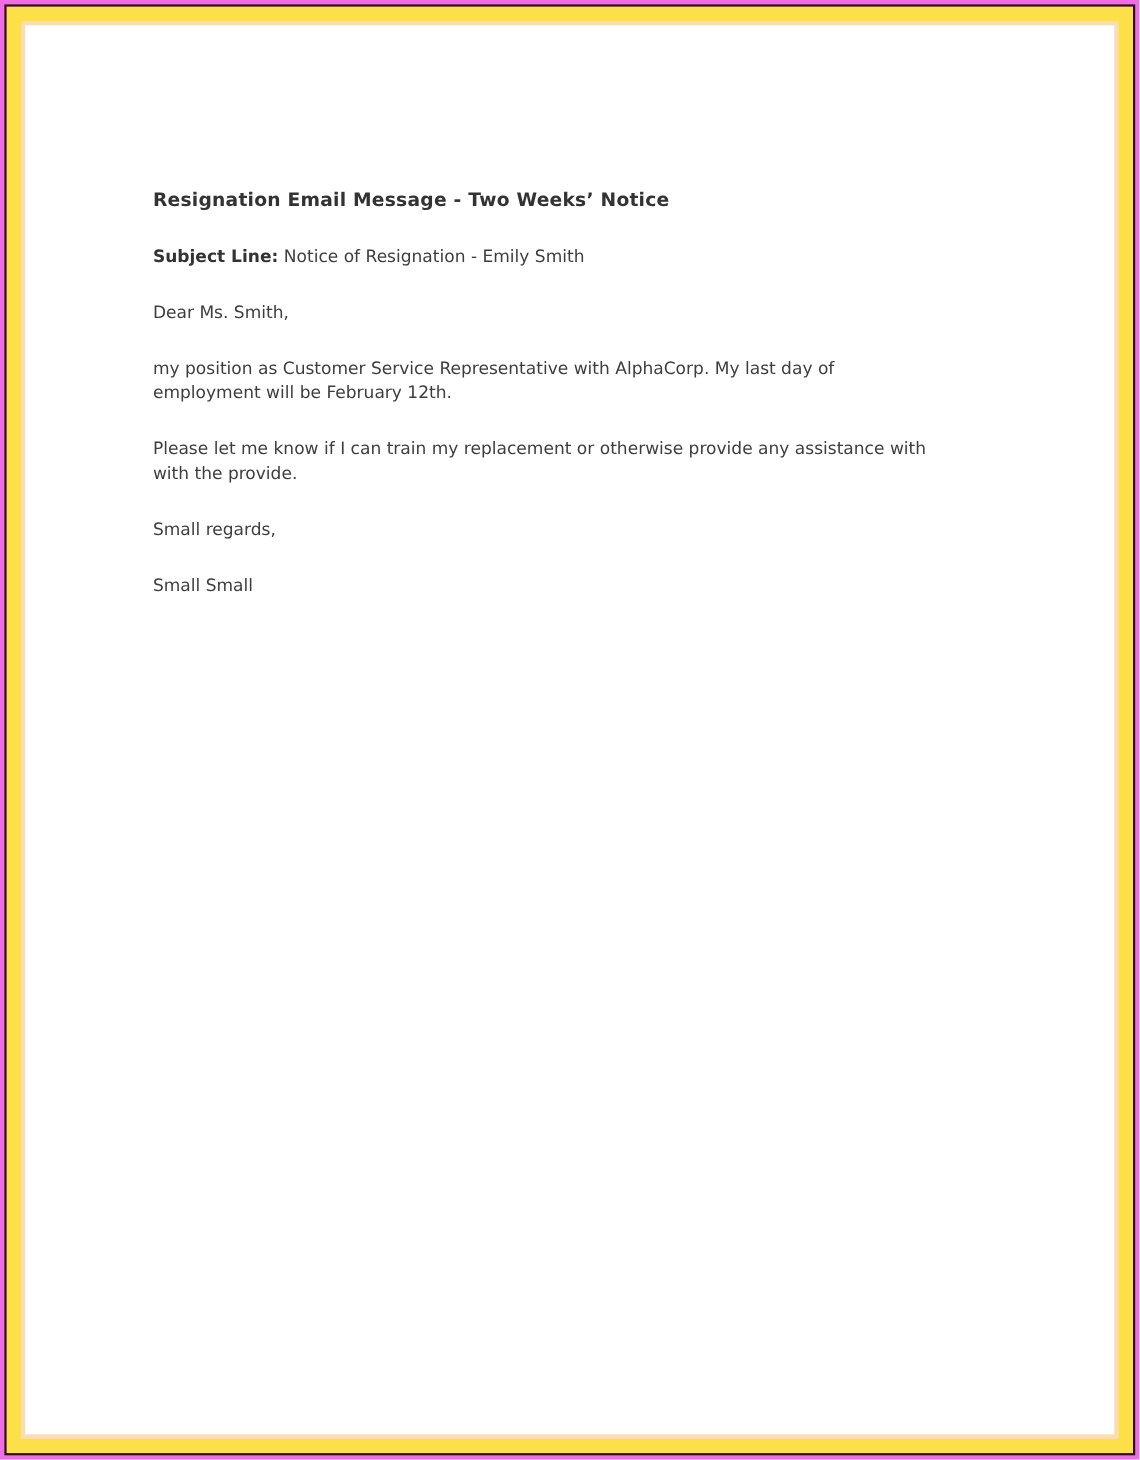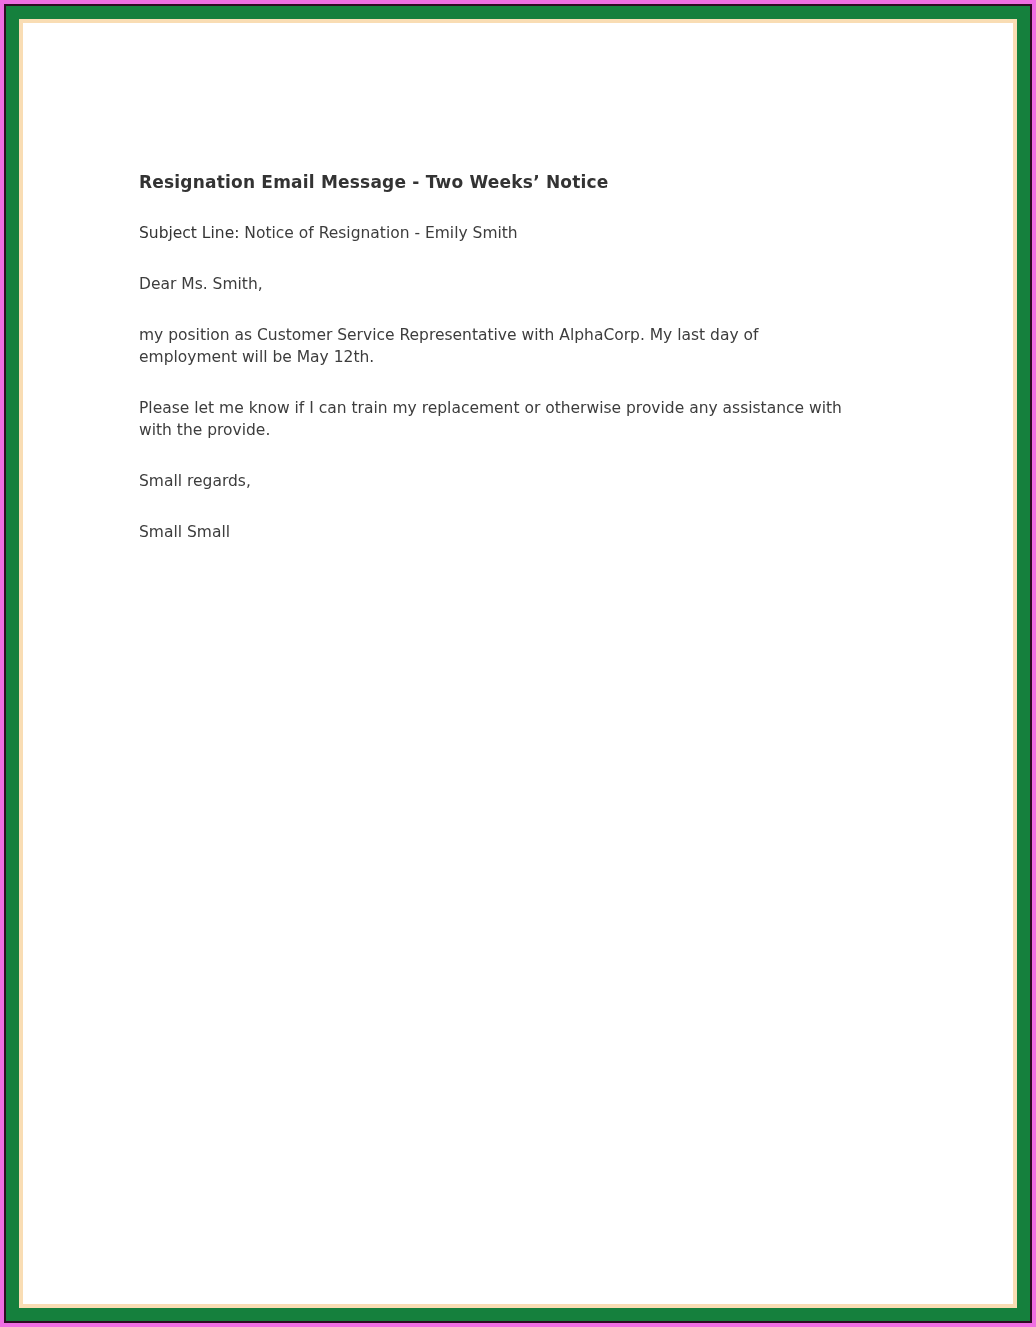--- a/index.html
+++ b/index.html
@@ -24,21 +24,21 @@
     box-sizing: border-box;
     width: 100%;
     height: 100%;
     background: #300a24;
     padding: 2px;
   }
   .frame-orange {
     box-sizing: border-box;
     width: 100%;
     height: 100%;
-    background: #15803d;
+    background: #fde047;
     padding: 13px;
   }
   .frame-cream {
     box-sizing: border-box;
     width: 100%;
     height: 100%;
     background: #f9ddb4;
     padding: 4px;
   }
   .page {
@@ -57,21 +57,21 @@
   .block {
     margin: 0 0 29px 0;
   }
   .title {
     font-size: 17px;
     font-weight: bold;
     color: #333333;
     letter-spacing: 0.2px;
   }
   .bold {
-    font-weight: normal;
+    font-weight: bold;
     color: #333333;
   }
   .line {
     white-space: nowrap;
   }
 </style>
 </head>
 <body>
 
 <div class="frame-pink">
@@ -85,21 +85,21 @@
 
             <div class="block">
               <span class="bold">Subject Line:</span>
               <span>Notice of Resignation - Emily Smith</span>
             </div>
 
             <div class="block">Dear Ms. Smith,</div>
 
             <div class="block">
               <div class="line">my position as Customer Service Representative with AlphaCorp. My last day of</div>
-              <div class="line">employment will be May 12th.</div>
+              <div class="line">employment will be February 12th.</div>
             </div>
 
             <div class="block">
               <div class="line">Please let me know if I can train my replacement or otherwise provide any assistance with</div>
               <div class="line">with the provide.</div>
             </div>
 
 
             <div class="block">Small regards,</div>
 

